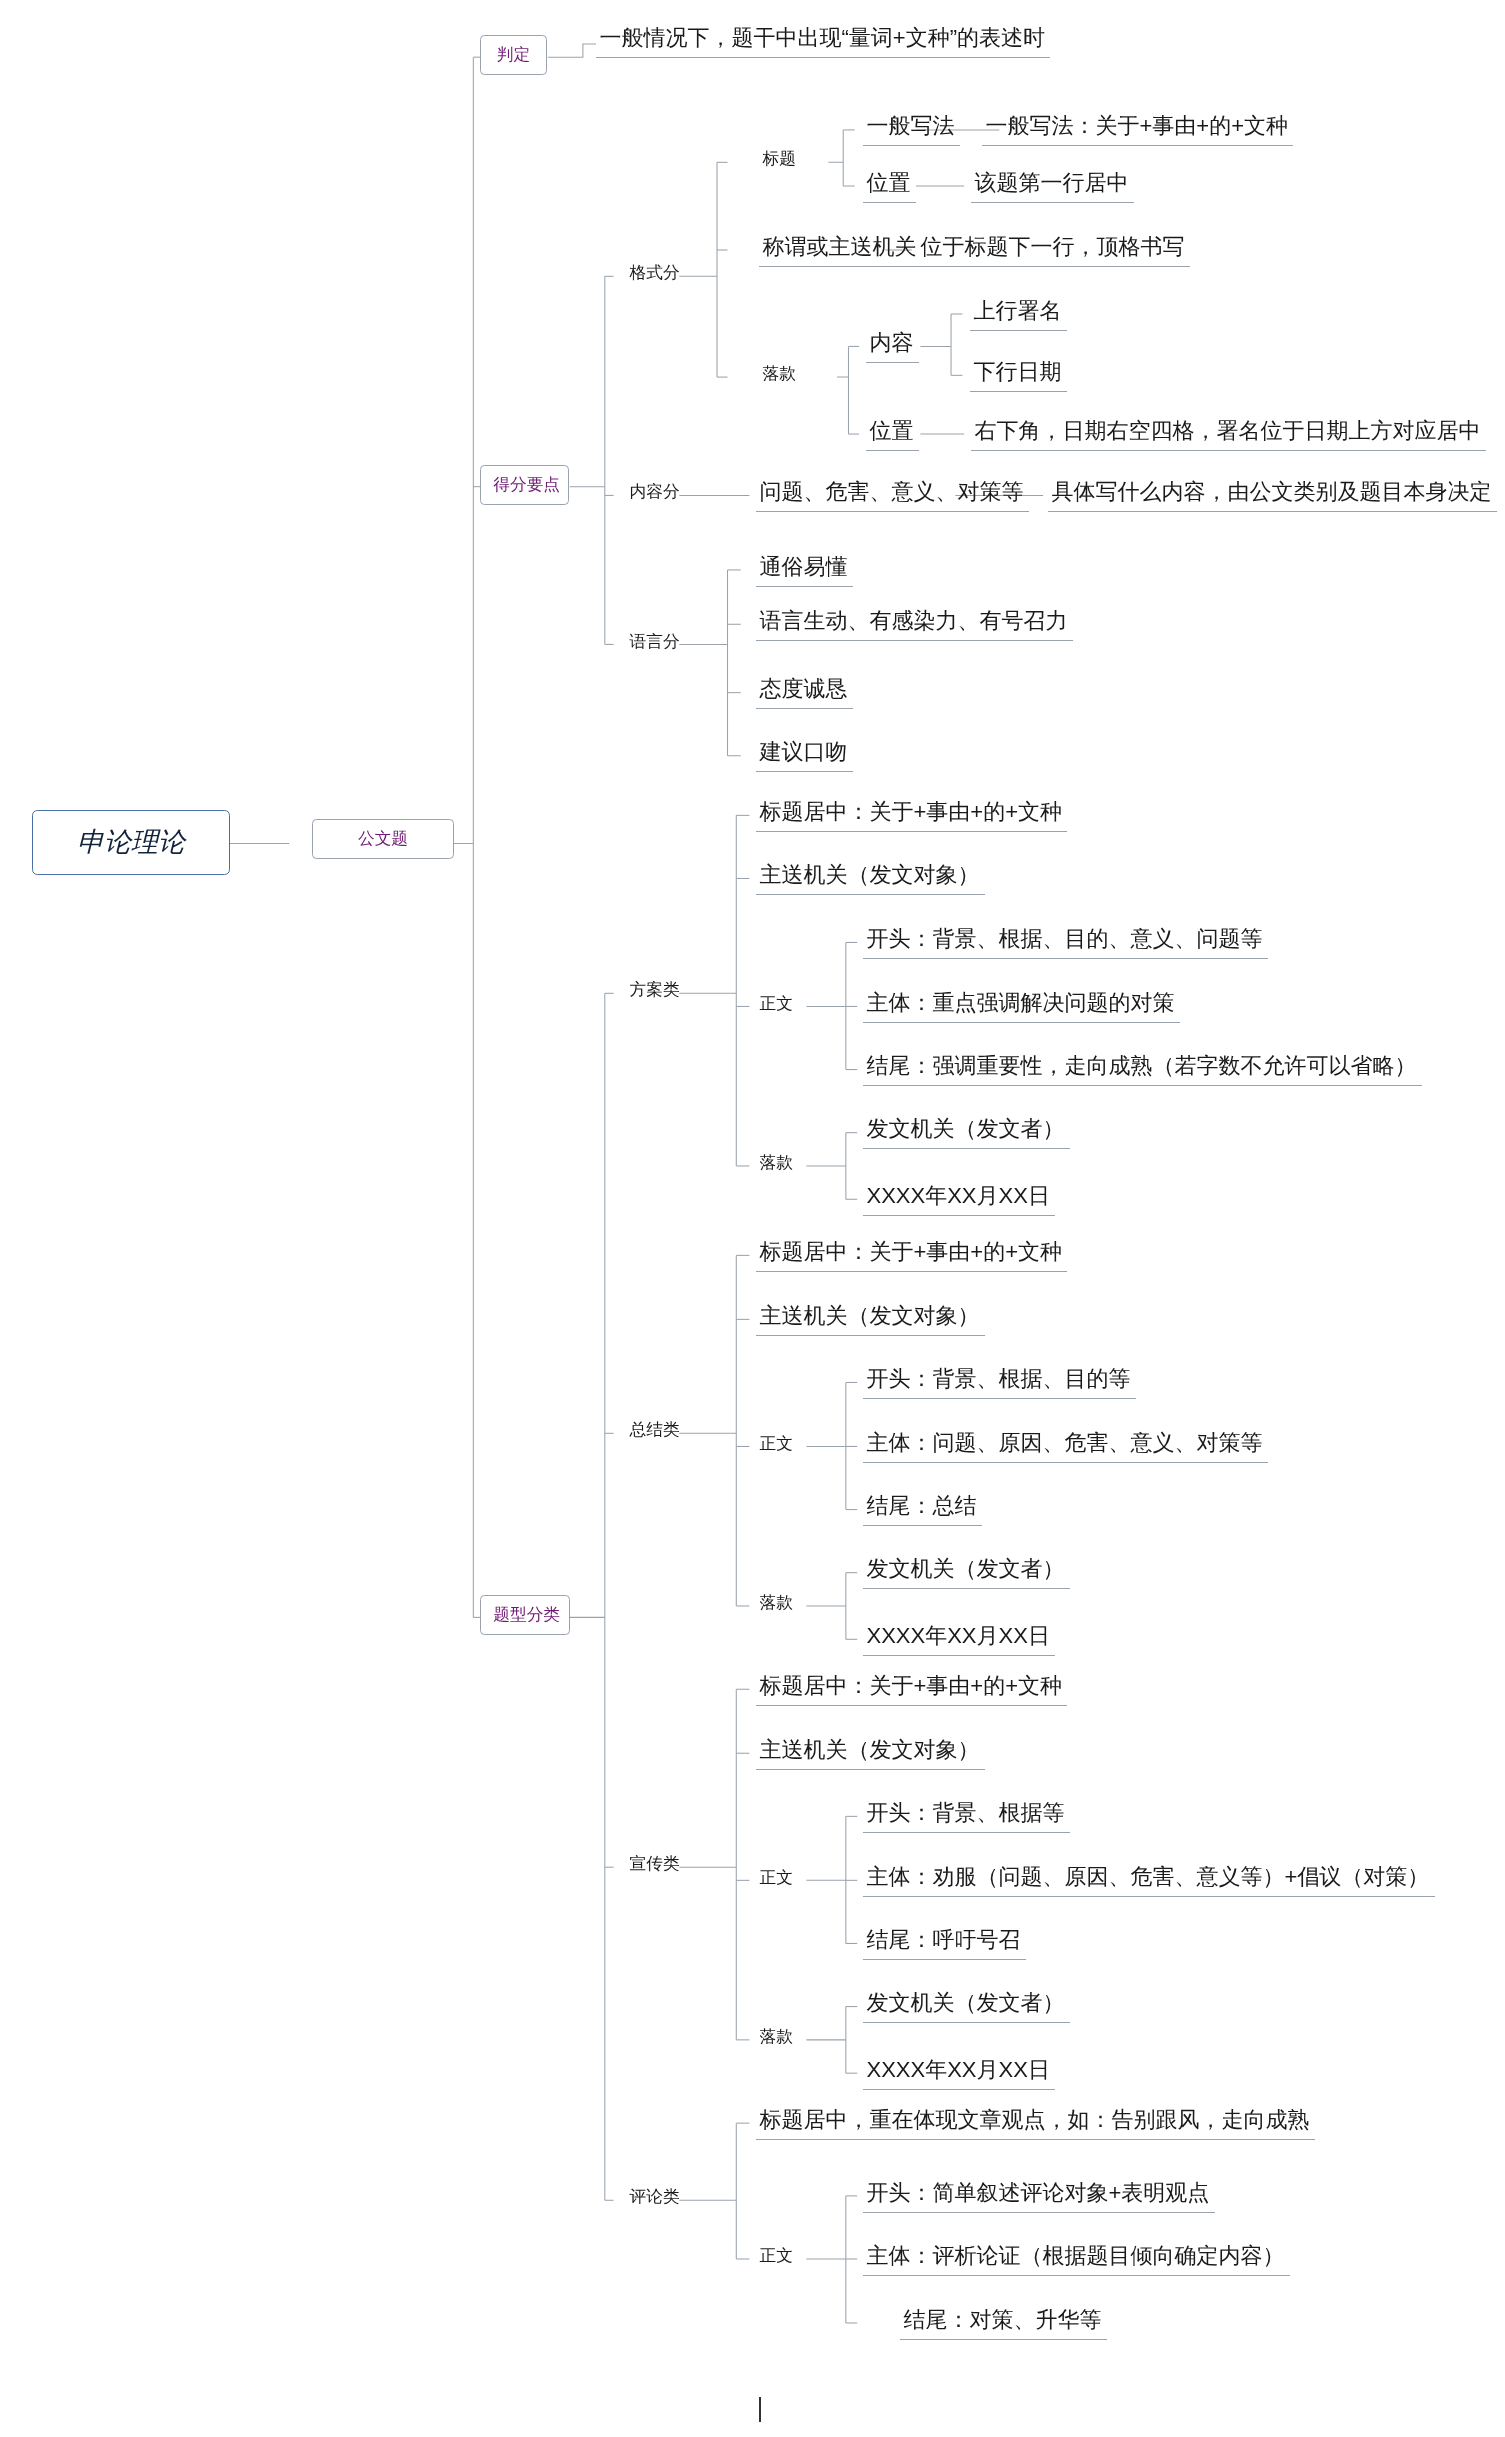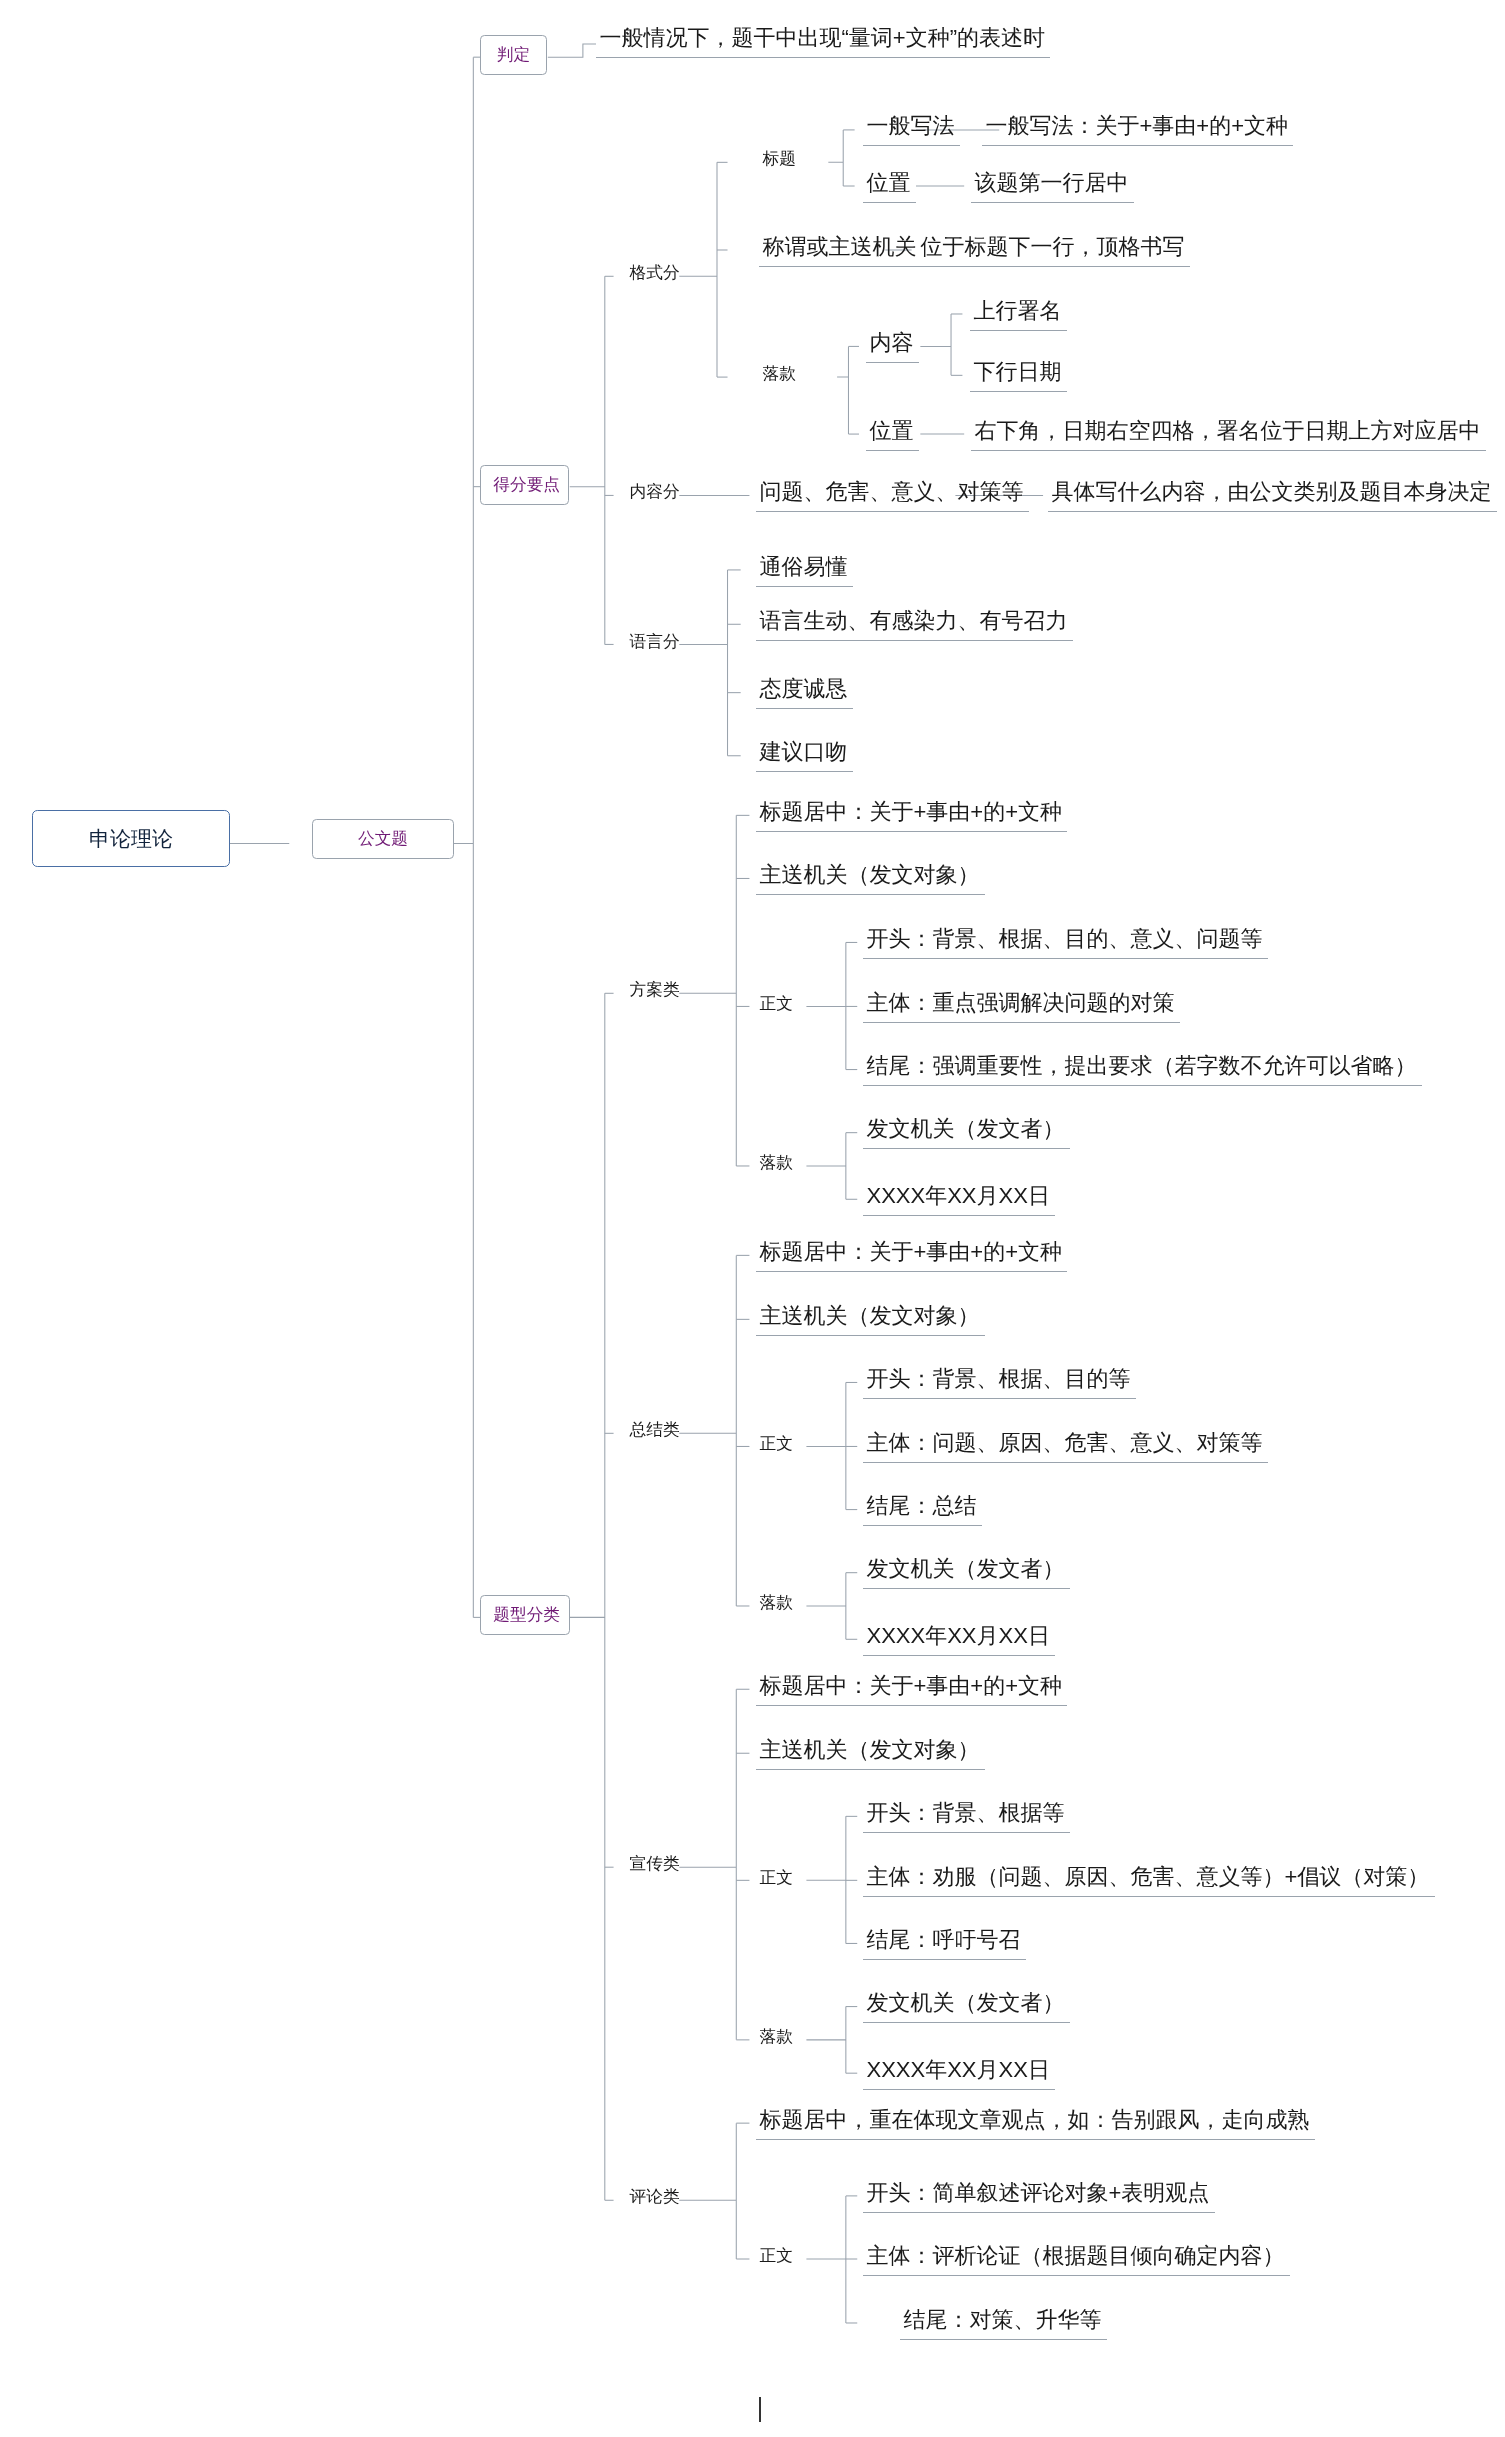--- a/index.html
+++ b/index.html
@@ -31,23 +31,24 @@
     box-sizing: border-box;
     white-space: nowrap;
     line-height: 1.3;
   }
   
   .n-root {
     border: 1.3px solid #4a6fa5;
     border-radius: 5.3px;
     background: #ffffff;
     color: #12243d;
-    font-size: 21px;
+    font-size: 27px;
     padding: 14px 19px;
     text-align: center;
+    font-style: italic;
   }
   
   .n-box {
     border: 0.9px solid #9aa3ad;
     border-radius: 4.4px;
     background: #ffffff;
     color: #701a75;
     font-size: 16.7px;
     padding: 8px 12.3px;
     text-align: center;
@@ -224,21 +225,21 @@
   <div class="node n-under" style="left:756px; top:605px;">语言生动、有感染力、有号召力</div>
   <div class="node n-under" style="left:756px; top:673px;">态度诚恳</div>
   <div class="node n-under" style="left:756px; top:736px;">建议口吻</div>
 
   <div class="node n-plain" style="left:626px; top:977px;">方案类</div>
   <div class="node n-under" style="left:756px; top:796px;">标题居中：关于+事由+的+文种</div>
   <div class="node n-under" style="left:756px; top:859px;">主送机关（发文对象）</div>
   <div class="node n-plain" style="left:756px; top:991px;">正文</div>
   <div class="node n-under" style="left:863px; top:923px;">开头：背景、根据、目的、意义、问题等</div>
   <div class="node n-under" style="left:863px; top:987px;">主体：重点强调解决问题的对策</div>
-  <div class="node n-under" style="left:863px; top:1050px;">结尾：强调重要性，提出要求（若字数不允许可以省略）</div>
+  <div class="node n-under" style="left:863px; top:1050px;">结尾：强调重要性，走向成熟（若字数不允许可以省略）</div>
   <div class="node n-plain" style="left:756px; top:1150px;">落款</div>
   <div class="node n-under" style="left:863px; top:1113px;">发文机关（发文者）</div>
   <div class="node n-under" style="left:863px; top:1180px;">XXXX年XX月XX日</div>
 
   <div class="node n-plain" style="left:626px; top:1417px;">总结类</div>
   <div class="node n-under" style="left:756px; top:1236px;">标题居中：关于+事由+的+文种</div>
   <div class="node n-under" style="left:756px; top:1300px;">主送机关（发文对象）</div>
   <div class="node n-plain" style="left:756px; top:1431px;">正文</div>
   <div class="node n-under" style="left:863px; top:1363px;">开头：背景、根据、目的等</div>
   <div class="node n-under" style="left:863px; top:1427px;">主体：问题、原因、危害、意义、对策等</div>

